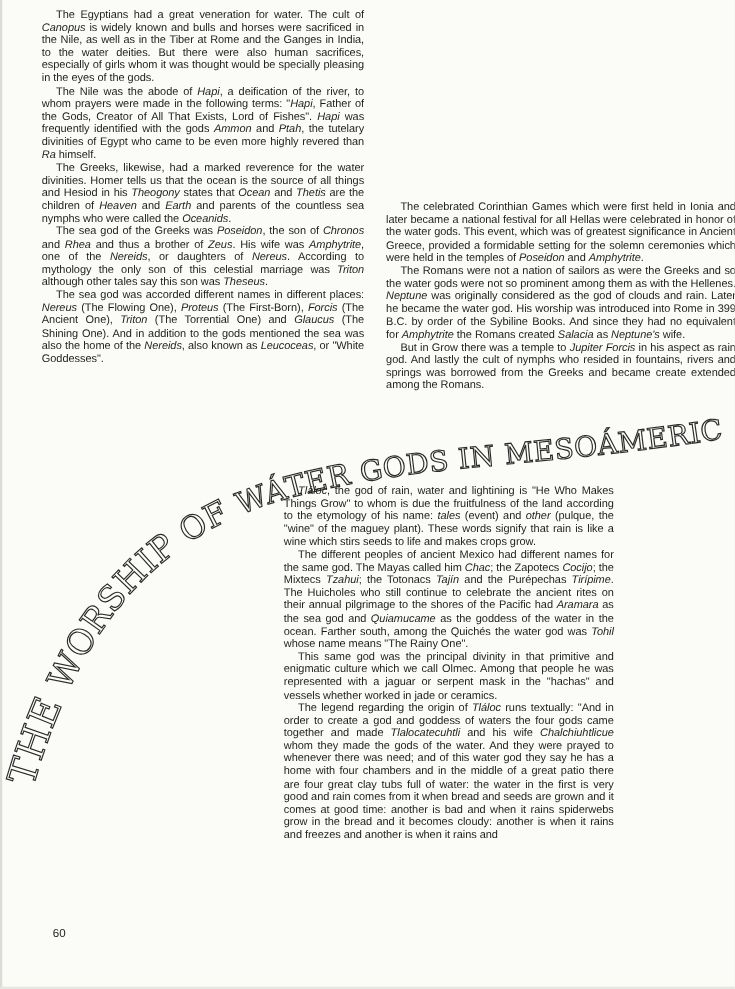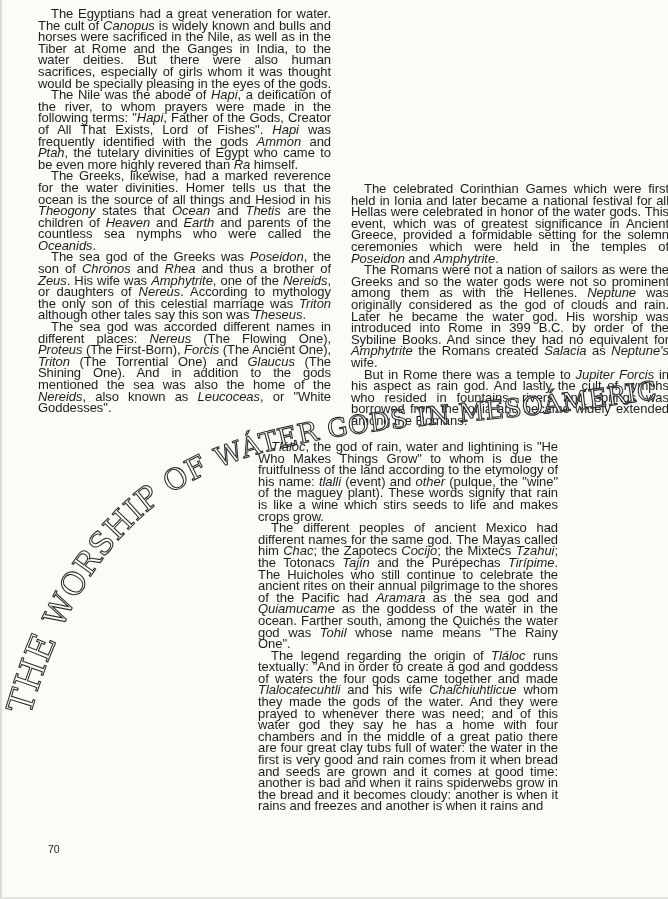--- a/index.html
+++ b/index.html
@@ -8,21 +8,21 @@
     position:relative; width:668px; height:899px; margin:0 auto;
     background:#fbfbf8; overflow:hidden;
     font-family:"Liberation Sans", sans-serif; color:#1d1d1d;
   }
   .edge-left  { position:absolute; left:0; top:0; width:2px; height:100%; background:#dcdcd6; }
   .edge-bottom{ position:absolute; left:0; bottom:0; width:100%; height:2px; background:#e6e6e0; }
 
   .col { position:absolute; }
   .col p {
     margin:0; text-align:justify; text-indent:13px;
-    font-size:13px; line-height:11.6px; letter-spacing:-0.05px;
+    font-size:10px; line-height:11.6px; letter-spacing:-0.05px;
   }
   .col p em { font-style:italic; }
 
   .col-top-left  { left:38px;  top:8px;   width:293px; }
   .col-top-right { left:351px; top:183px; width:318px; }
   .col-bottom    { left:258px; top:441px; width:300px; }
 
   .arc-title-svg { position:absolute; left:0; top:0; width:668px; height:899px; pointer-events:none; }
   .arc-title-svg text {
     font-family:"DejaVu Serif", serif;
@@ -45,30 +45,31 @@
       <p><span>The Egyptians had a great veneration for water. The cult of </span><em>Canopus</em><span> is widely known and bulls and horses were sacrificed in the Nile, as well as in the Tiber at Rome and the Ganges in India, to the water deities. But there were also human sacrifices, especially of girls whom it was thought would be specially pleasing in the eyes of the gods.</span></p>
       <p><span>The Nile was the abode of </span><em>Hapi</em><span>, a deification of the river, to whom prayers were made in the following terms: "</span><em>Hapi</em><span>, Father of the Gods, Creator of All That Exists, Lord of Fishes". </span><em>Hapi</em><span> was frequently identified with the gods </span><em>Ammon</em><span> and </span><em>Ptah</em><span>, the tutelary divinities of Egypt who came to be even more highly revered than </span><em>Ra</em><span> himself.</span></p>
       <p><span>The Greeks, likewise, had a marked reverence for the water divinities. Homer tells us that the ocean is the source of all things and Hesiod in his </span><em>Theogony</em><span> states that </span><em>Ocean</em><span> and </span><em>Thetis</em><span> are the children of </span><em>Heaven</em><span> and </span><em>Earth</em><span> and parents of the countless sea nymphs who were called the </span><em>Oceanids</em><span>.</span></p>
       <p><span>The sea god of the Greeks was </span><em>Poseidon</em><span>, the son of </span><em>Chronos</em><span> and </span><em>Rhea</em><span> and thus a brother of </span><em>Zeus</em><span>. His wife was </span><em>Amphytrite</em><span>, one of the </span><em>Nereids</em><span>, or daughters of </span><em>Nereus</em><span>. According to mythology the only son of this celestial marriage was </span><em>Triton</em><span> although other tales say this son was </span><em>Theseus</em><span>.</span></p>
       <p><span>The sea god was accorded different names in different places: </span><em>Nereus</em><span> (The Flowing One), </span><em>Proteus</em><span> (The First-Born), </span><em>Forcis</em><span> (The Ancient One), </span><em>Triton</em><span> (The Torrential One) and </span><em>Glaucus</em><span> (The Shining One). And in addition to the gods mentioned the sea was also the home of the </span><em>Nereids</em><span>, also known as </span><em>Leucoceas</em><span>, or "White Goddesses".</span></p>
     </div>
 
   <div class="col col-top-right">
       <p><span>The celebrated Corinthian Games which were first held in Ionia and later became a national festival for all Hellas were celebrated in honor of the water gods. This event, which was of greatest significance in Ancient Greece, provided a formidable setting for the solemn ceremonies which were held in the temples of </span><em>Poseidon</em><span> and </span><em>Amphytrite</em><span>.</span></p>
       <p><span>The Romans were not a nation of sailors as were the Greeks and so the water gods were not so prominent among them as with the Hellenes. </span><em>Neptune</em><span> was originally considered as the god of clouds and rain. Later he became the water god. His worship was introduced into Rome in 399 B.C. by order of the Sybiline Books. And since they had no equivalent for </span><em>Amphytrite</em><span> the Romans created </span><em>Salacia</em><span> as </span><em>Neptune's</em><span> wife.</span></p>
-      <p><span>But in Rome there was a temple to </span><em>Jupiter Forcis</em><span> in his aspect as rain god. And lastly the cult of nymphs who resided in fountains, rivers and springs was borrowed from the Ionia and became widely extended among the Romans.</span></p>
+      <p><span>But in Grow there was a temple to </span><em>Jupiter Forcis</em><span> in his aspect as rain god. And lastly the cult of nymphs who resided in fountains, rivers and springs was borrowed from the Greeks and became create extended among the Romans.</span></p>
     </div>
 
   <svg class="arc-title-svg" viewBox="0 0 668 899">
     <path id="titleArc" d="M 30 716 C 68 585, 130 492, 255 455 C 380 420, 470 428, 662 398" fill="none" stroke="none"></path>
     <text xml:space="preserve">
       <textPath href="#titleArc"><tspan font-size="35">THE </tspan><tspan font-size="31">WORSHIP </tspan><tspan font-size="29">OF </tspan><tspan font-size="27">WÁTER </tspan><tspan font-size="25.5">GODS IN MESOÁMERICÁ</tspan></textPath>
     </text>
   </svg>
 
   <div class="col col-bottom">
-      <p><em>Tláloc</em><span>, the god of rain, water and lightining is "He Who Makes Things Grow" to whom is due the fruitfulness of the land according to the etymology of his name: </span><em>tlalli</em><span> (event) and </span><em>other</em><span> (pulque, the "wine" of the maguey plant). These words signify that rain is like a wine which stirs seeds to life and makes crops grow.</span></p>
+      <p><em>Tláloc</em><span>, the god of rain, water and lightining is "He Who Makes Things Grow" to whom is due the fruitfulness of the land according to the etymology of his name: </span><em>tales</em><span> (event) and </span><em>other</em><span> (pulque, the "wine" of the maguey plant). These words signify that rain is like a wine which stirs seeds to life and makes crops grow.</span></p>
       <p><span>The different peoples of ancient Mexico had different names for the same god. The Mayas called him </span><em>Chac</em><span>; the Zapotecs </span><em>Cocijo</em><span>; the Mixtecs </span><em>Tzahui</em><span>; the Totonacs </span><em>Tajín</em><span> and the Purépechas </span><em>Tirípime</em><span>. The Huicholes who still continue to celebrate the ancient rites on their annual pilgrimage to the shores of the Pacific had </span><em>Aramara</em><span> as the sea god and </span><em>Quiamucame</em><span> as the goddess of the water in the ocean. Farther south, among the Quichés the water god was </span><em>Tohil</em><span> whose name means "The Rainy One".</span></p>
+      <p><span>This same god was the principal divinity in that primitive and enigmatic culture which we call Olmec. Among that people he was represented with a jaguar or serpent mask in the "hachas" and vessels whether worked in jade or ceramics.</span></p>
       <p><span>The legend regarding the origin of </span><em>Tláloc</em><span> runs textually: "And in order to create a god and goddess of waters the four gods came together and made </span><em>Tlalocatecuhtli</em><span> and his wife </span><em>Chalchiuhtlicue</em><span> whom they made the gods of the water. And they were prayed to whenever there was need; and of this water god they say he has a home with four chambers and in the middle of a great patio there are four great clay tubs full of water: the water in the first is very good and rain comes from it when bread and seeds are grown and it comes at good time: another is bad and when it rains spiderwebs grow in the bread and it becomes cloudy: another is when it rains and freezes and another is when it rains and</span></p>
     </div>
 
-  <div class="page-number">70</div>
+  <div class="page-number">60</div>
 </div>
 
 </body></html>

